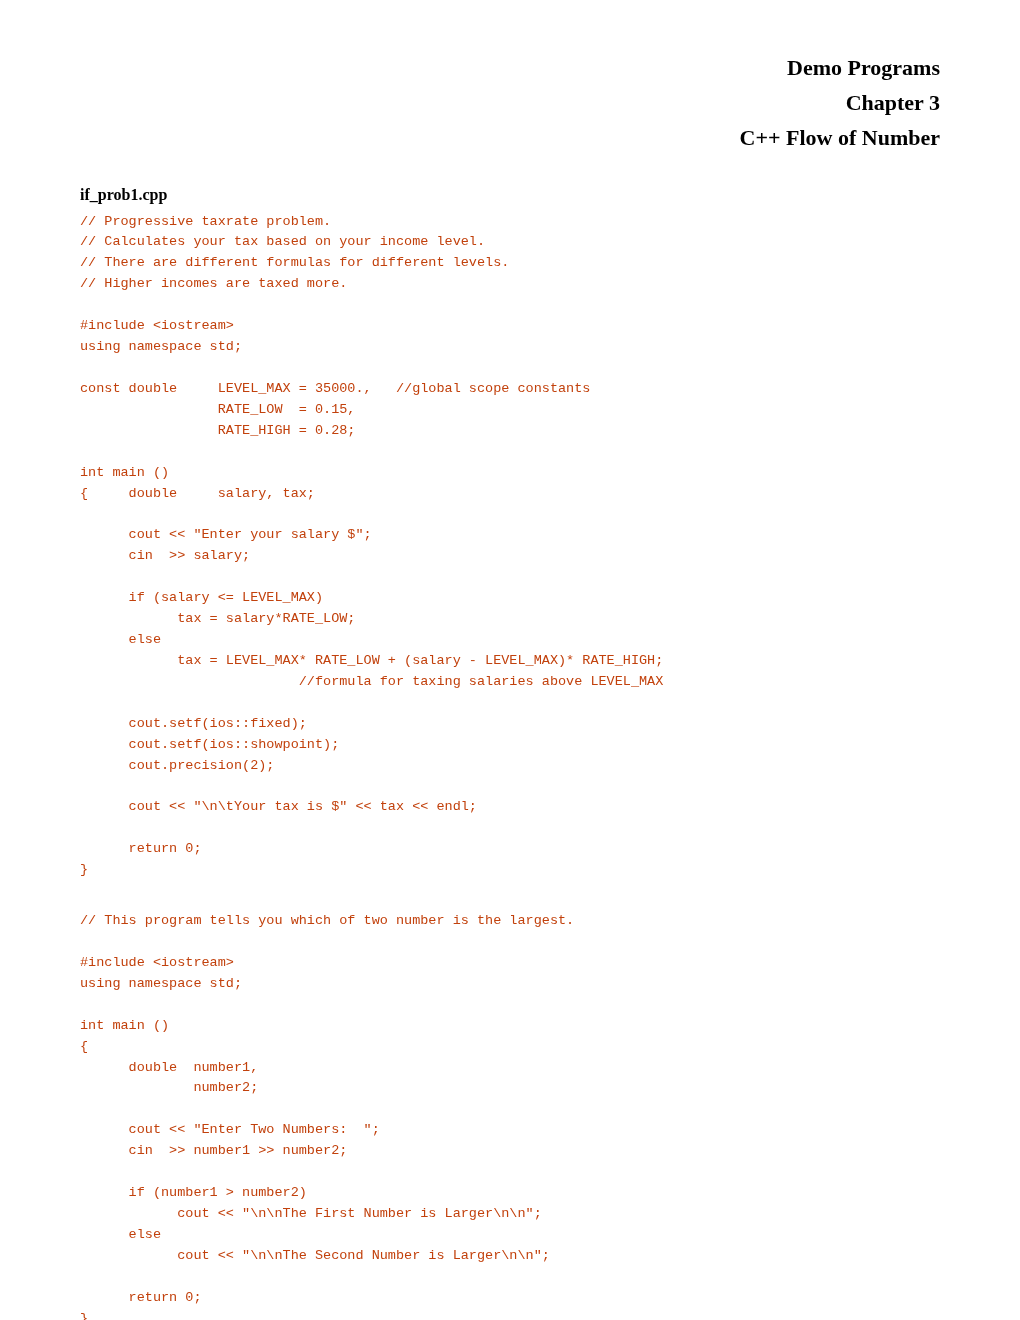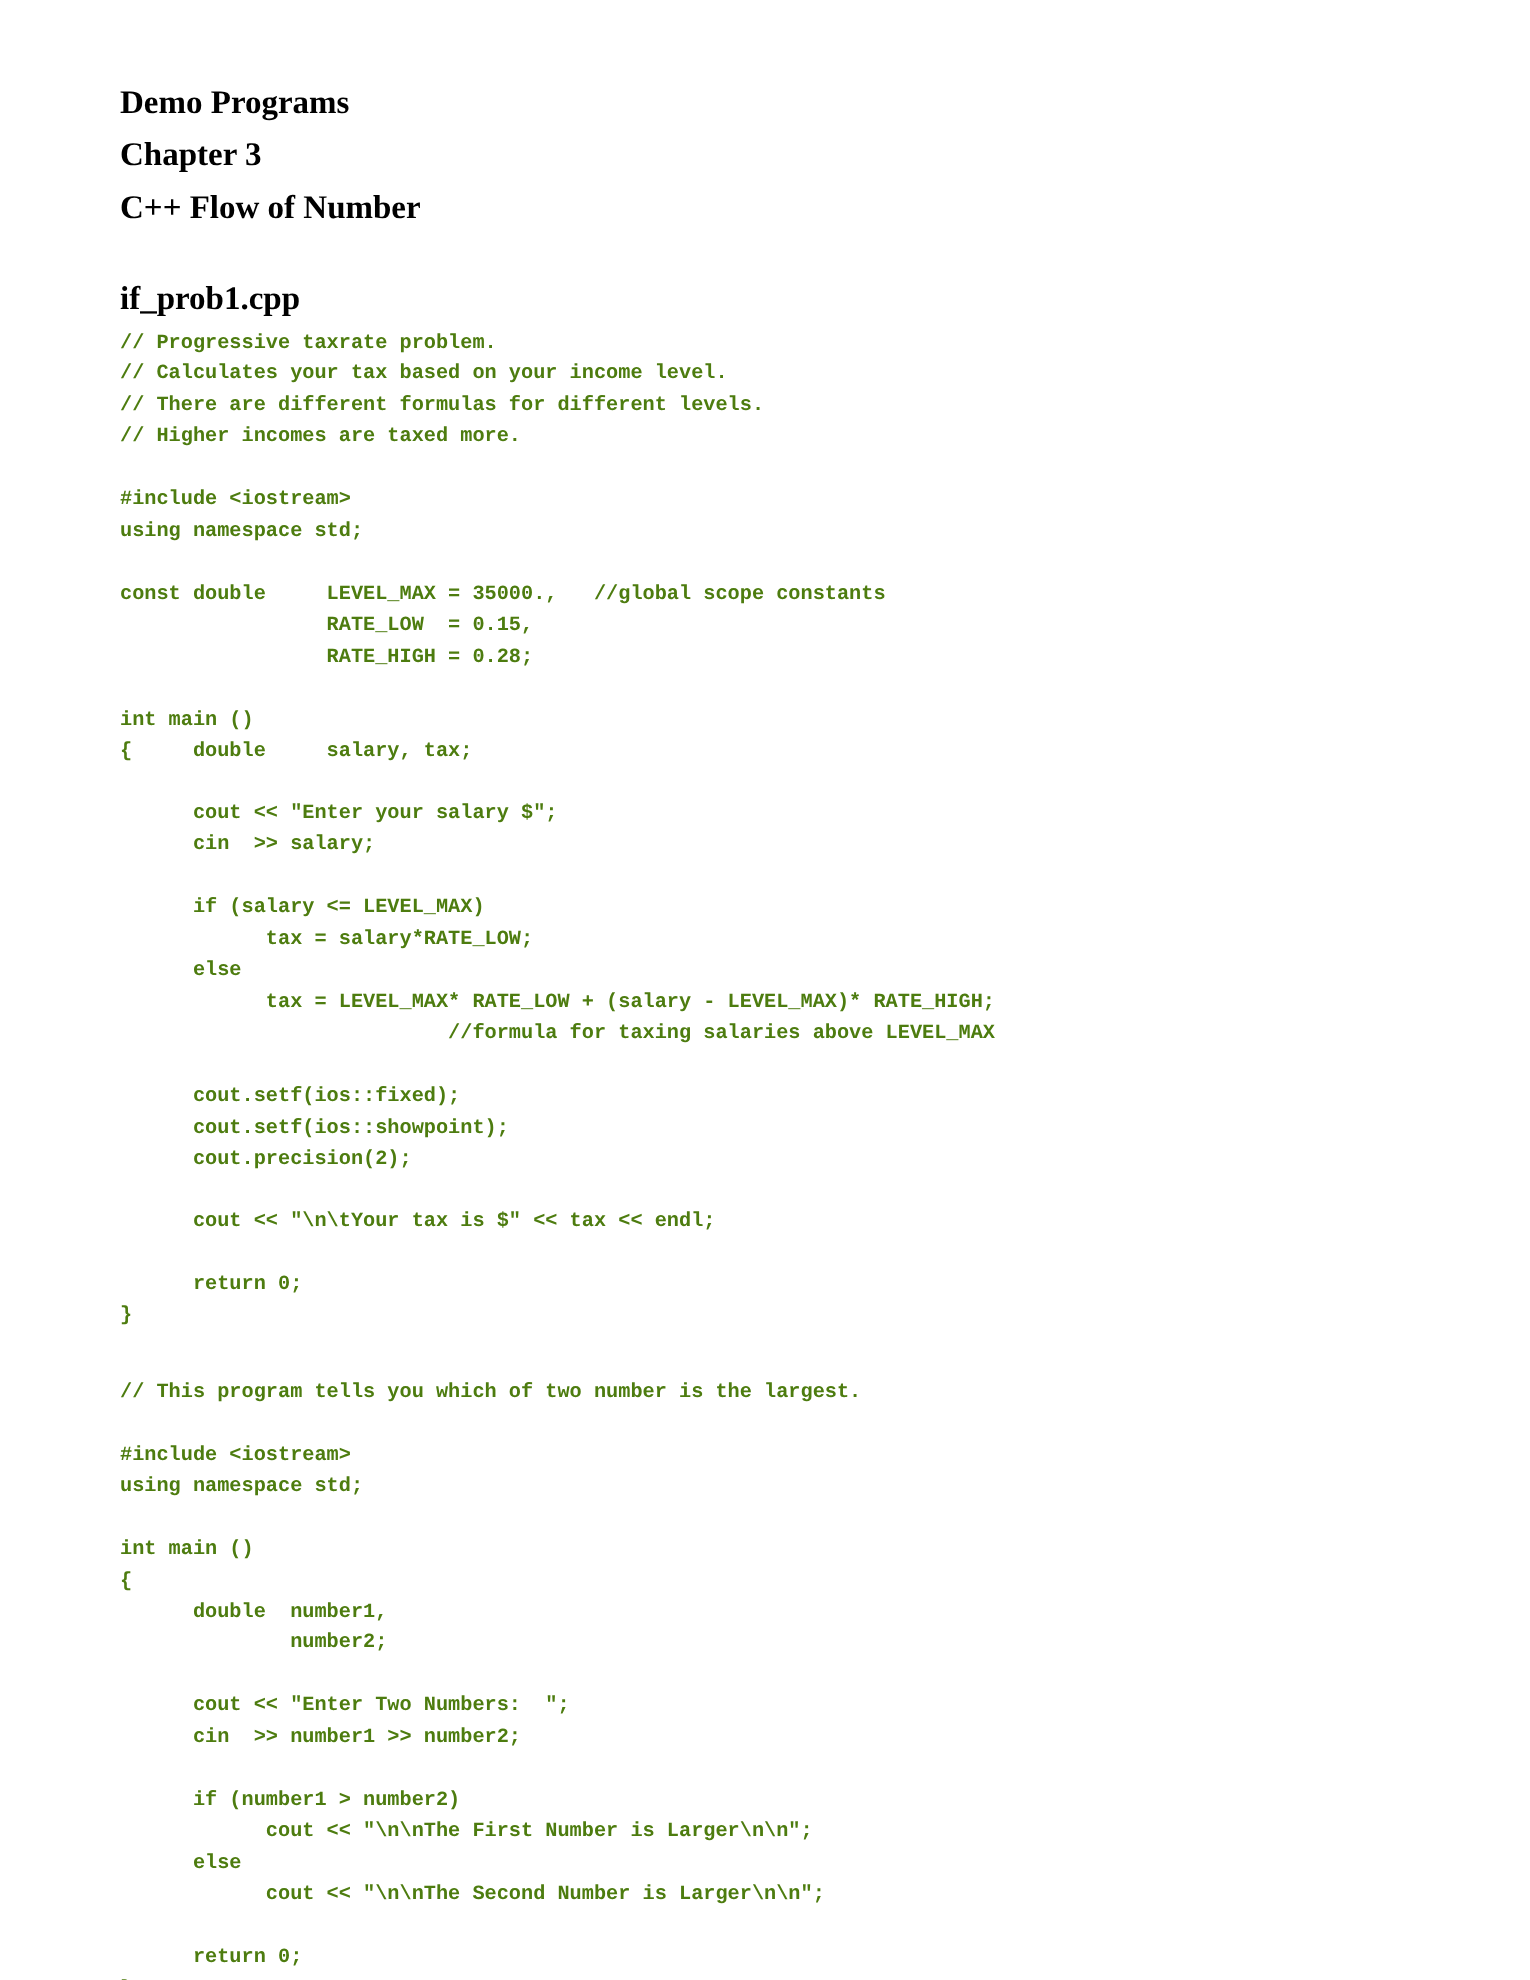--- a/index.html
+++ b/index.html
@@ -11,47 +11,46 @@
     body {
       background-color: #ffffff;
       font-family: Georgia, 'Times New Roman', serif;
       color: #000000;
       width: 1020px;
       min-height: 1320px;
       padding: 40px 80px;
     }
 
     .page-title {
-      text-align: left;
+      text-align: right;
       margin-bottom: 30px;
       margin-top: 10px;
     }
 
     .page-title h1 {
       font-size: 22px;
       font-weight: bold;
       line-height: 1.6;
     }
 
     .section-title {
-      font-size: 22px;
+      font-size: 16px;
       font-weight: bold;
       font-family: Georgia, serif;
       margin-bottom: 8px;
       margin-top: 20px;
     }
 
     .code-block {
       font-family: 'Courier New', Courier, monospace;
       font-size: 13.5px;
       line-height: 1.55;
       white-space: pre;
-      color: #4d7c0f;
+      color: #c2410c;
       margin-bottom: 20px;
-      font-weight: bold;
     }
 
     .section {
       margin-bottom: 30px;
     }
   </style>
 </head>
 <body>
 
 <div>

